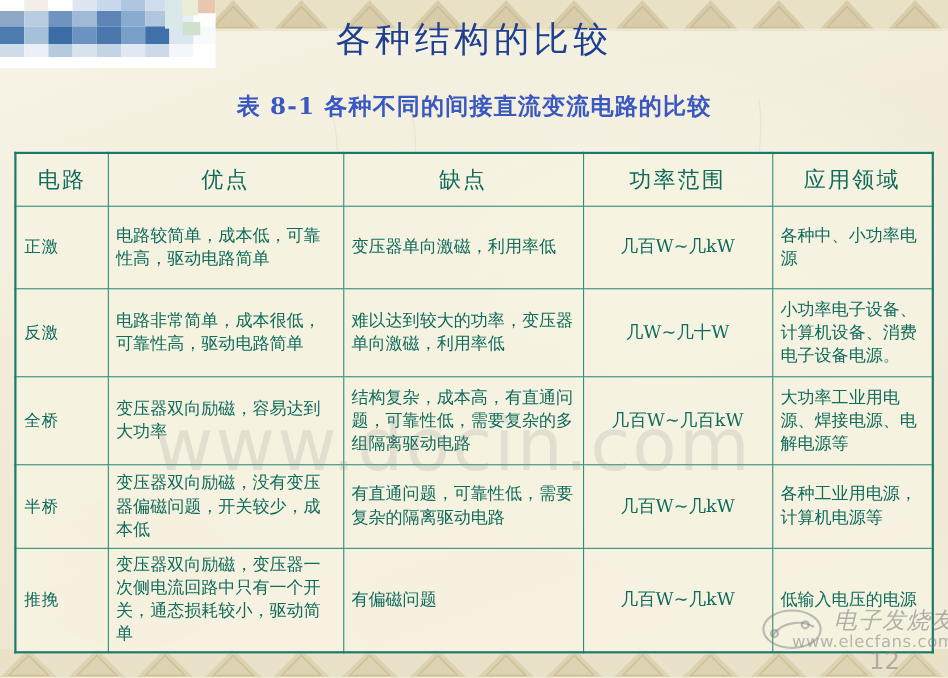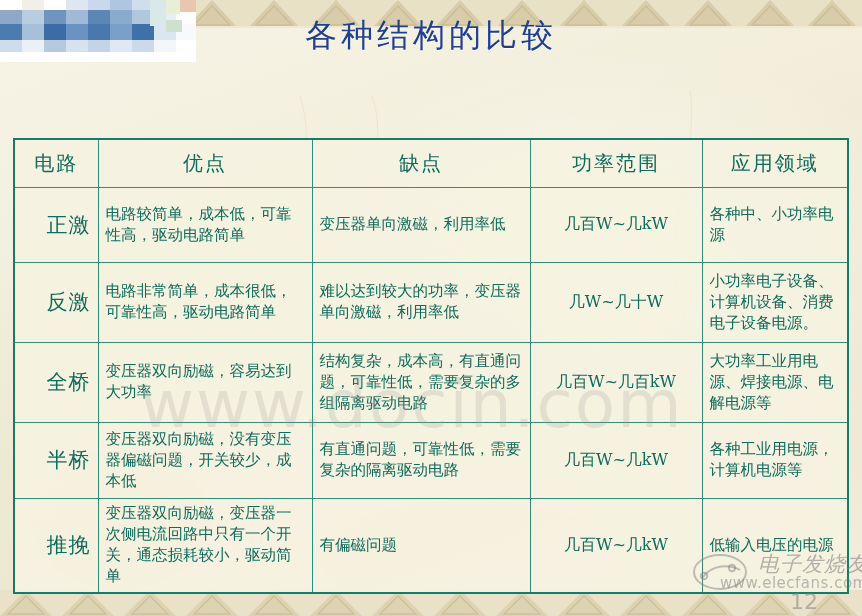--- a/index.html
+++ b/index.html
@@ -172,22 +172,22 @@
   thead th {
     height: 48px;
     font-size: 20px;
     font-weight: normal;
     text-align: center;
     letter-spacing: 2px;
   }
 
   td.c-circuit {
     width: 84px;
-    text-align: right;
-    font-size: 21px;
+    text-align: left;
+    font-size: 15px;
     letter-spacing: 1px;
     margin-top: 26px;
   }
   td.c-pros   { width: 214px; font-size: 15.5px; line-height: 21px; }
   td.c-cons   { width: 218px; font-size: 15.5px; line-height: 21px; }
   td.c-power  { width: 172px; font-size: 16px; text-align: center; }
   td.c-apps   { width: 146px; font-size: 15.5px; line-height: 21px; }
 
   th.h-circuit { width: 84px; }
   th.h-pros    { width: 214px; margin-left: 13px; }
@@ -346,20 +346,21 @@
 
       <rect x="0" y="52" width="196" height="10" fill="#ffffff"></rect>
       <rect x="150" y="0" width="16" height="26" fill="#d9e9ea"></rect>
       <rect x="166" y="0" width="14" height="14" fill="#e9efd5"></rect>
       <rect x="180" y="0" width="16" height="12" fill="#e8c6b0"></rect>
       <rect x="166" y="20" width="16" height="12" fill="#cfe0cc"></rect>
     </g>
   </svg>
 
   <div id="title">各种结构的比较</div>
+  <div id="subtitle">表 8-1 各种不同的间接直流变流电路的比较</div>
 
   <div id="watermark-docin">www.docin.com</div>
 
   <div id="table-wrap">
     <table id="compare-table">
       <thead>
         <tr>
           <th class="h-circuit">电路</th>
           <th class="h-pros">优点</th>
           <th class="h-cons">缺点</th>

